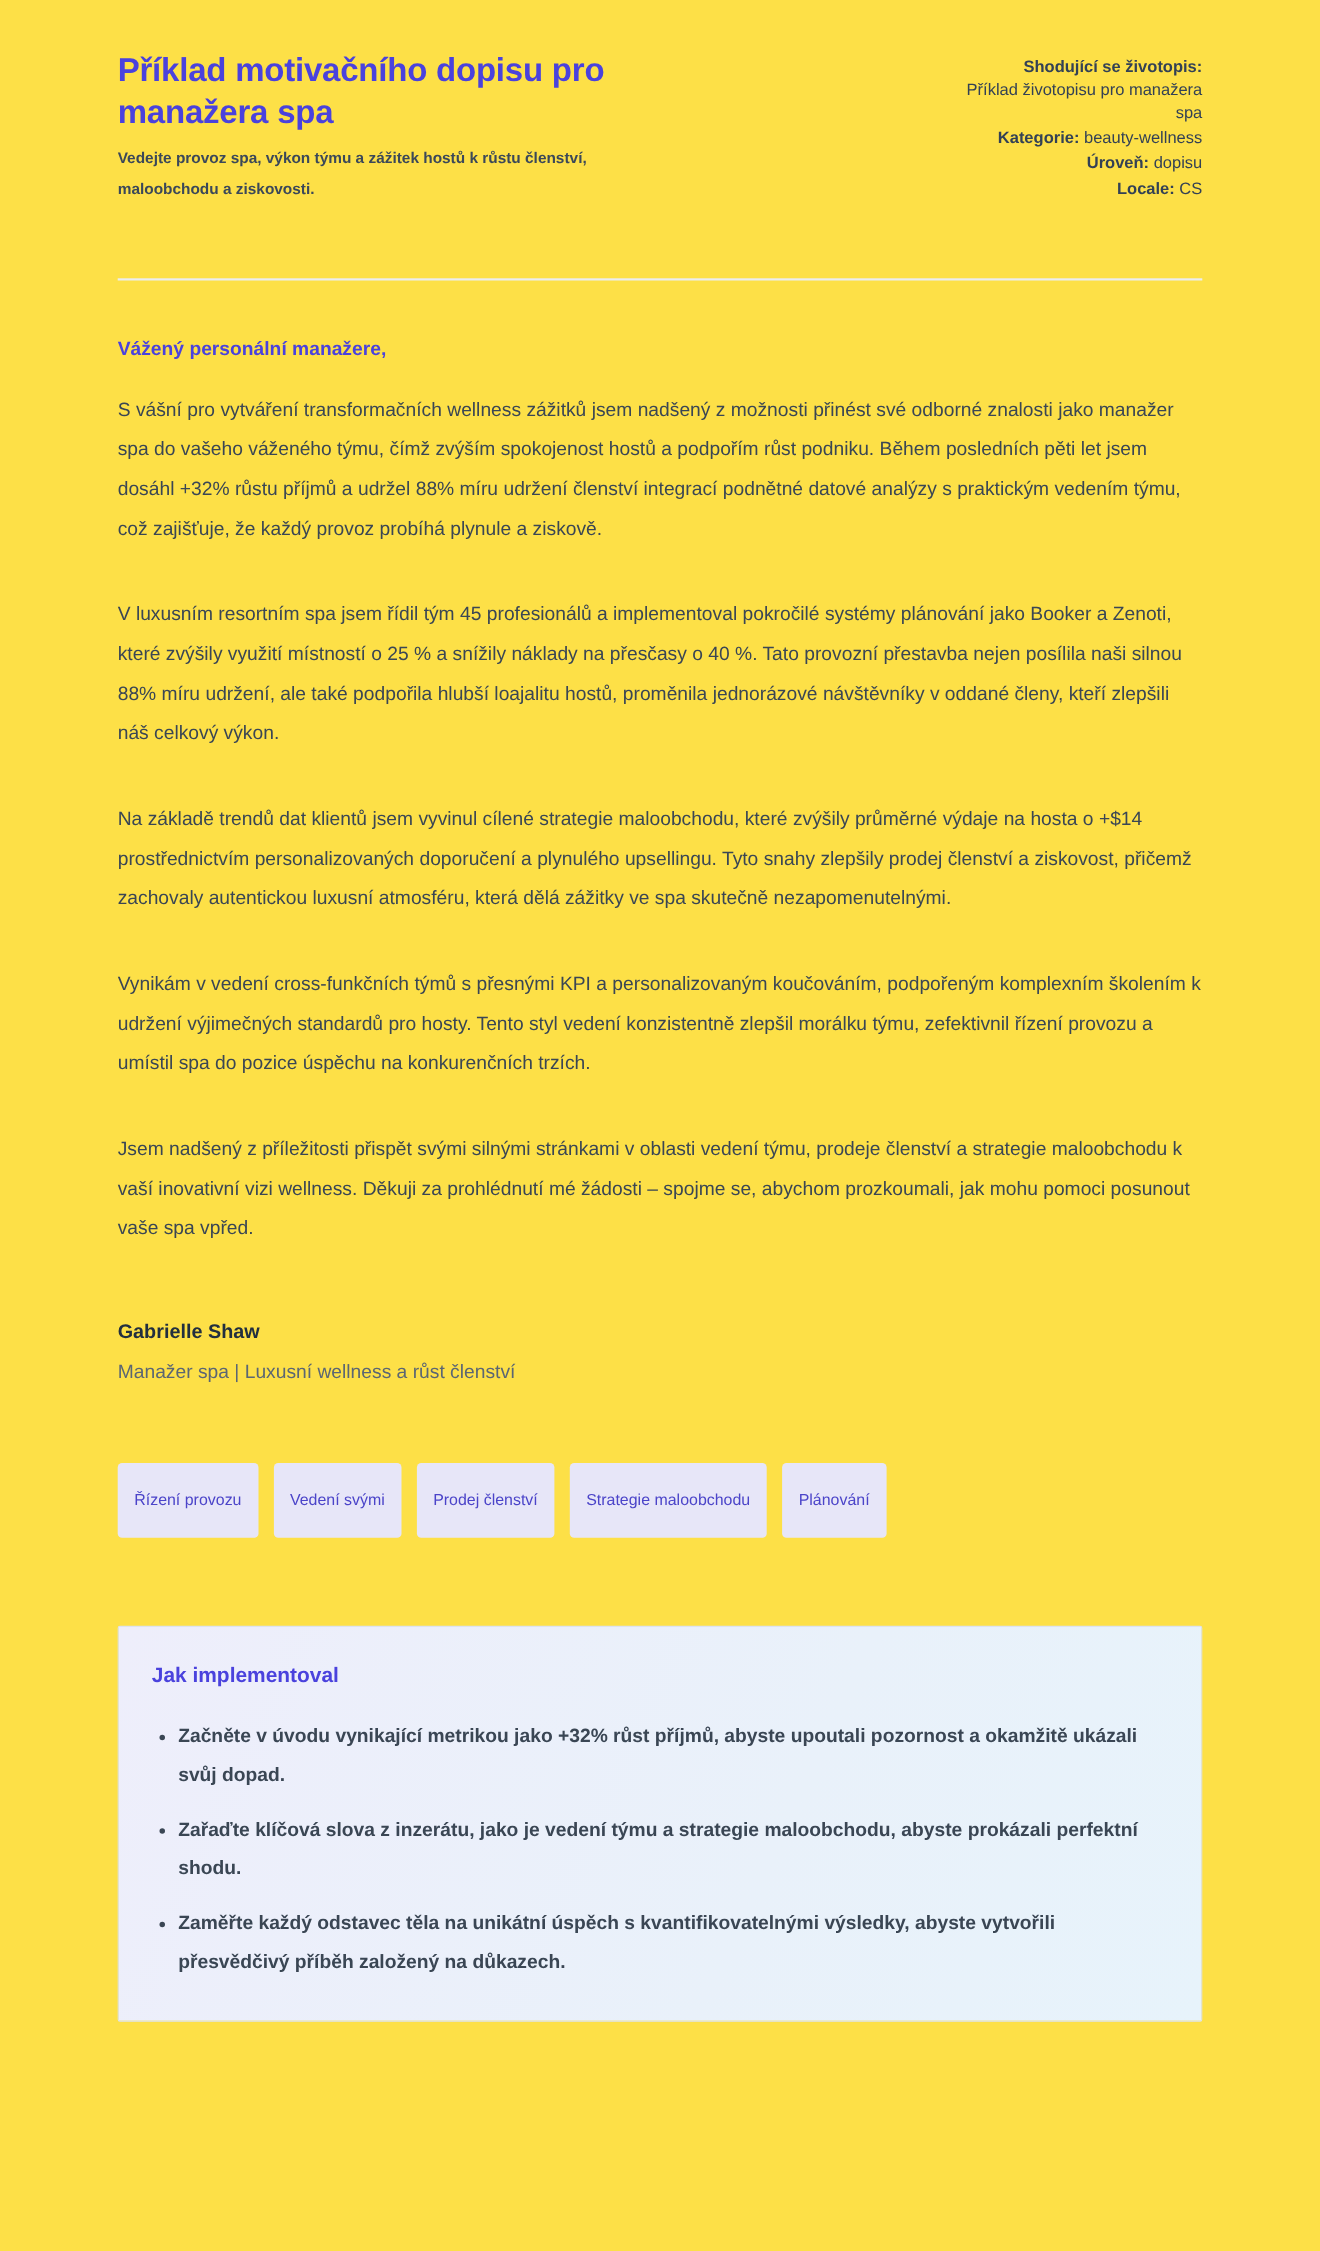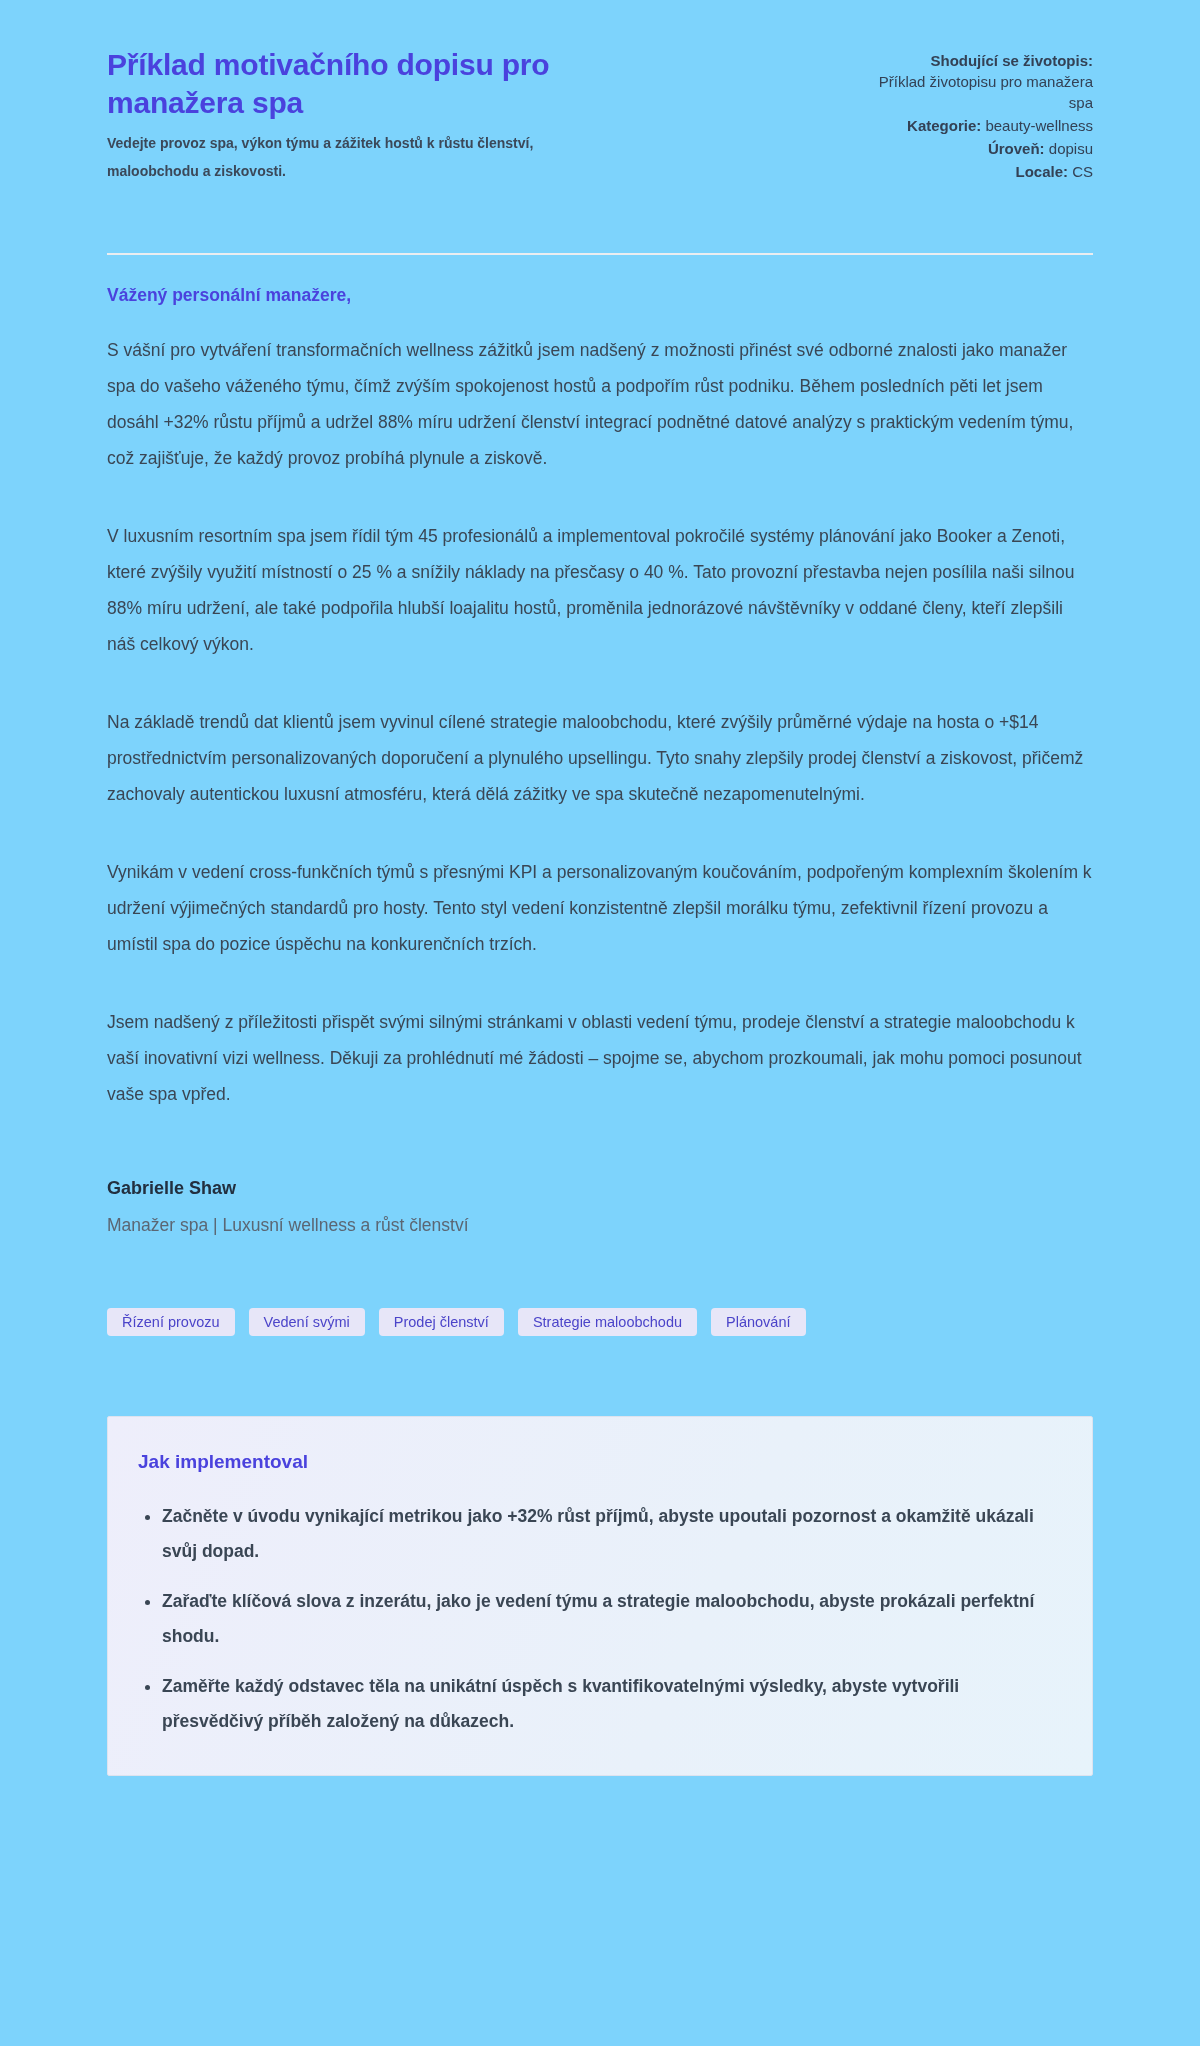--- a/index.html
+++ b/index.html
@@ -7,21 +7,21 @@
     margin: 0;
     padding: 0;
     background: #ffffff;
     font-family: "Liberation Sans", "DejaVu Sans", sans-serif;
     color: #3a4654;
   }
   .page {
     width: 1200px;
     min-height: 2046px;
     margin: 0 auto;
-    background: #7dd3fc;
+    background: #fde047;
   }
   .container {
     width: 986px;
     margin: 0 auto;
     padding: 46px 0 70px;
   }
 
   
   .header {
     display: flex;
@@ -55,21 +55,21 @@
   .meta .lbl { font-weight: 700; }
   .meta-line { margin-top: 2px; }
 
   .divider {
     border: none;
     border-top: 2px solid #ebedf0;
     margin: 68px 0 0;
   }
 
   
-  .letter { margin-top: 30px; }
+  .letter { margin-top: 52px; }
   .greeting {
     margin: 0 0 26px;
     font-size: 17.5px;
     font-weight: 700;
     color: #4a42dd;
   }
   .letter p.body-par {
     margin: 0 0 42px;
     font-size: 17.5px;
     line-height: 36px;
@@ -88,21 +88,21 @@
   }
 
   
   .tags {
     display: flex;
     gap: 14px;
     margin-top: 72px;
   }
   .tag {
     display: inline-block;
-    padding: 6px 15px;
+    padding: 26px 15px;
     background: #e7e6f8;
     color: #4b44c9;
     font-size: 14.5px;
     border-radius: 4px;
     cursor: pointer;
     white-space: nowrap;
   }
 
   
   .personalize {

